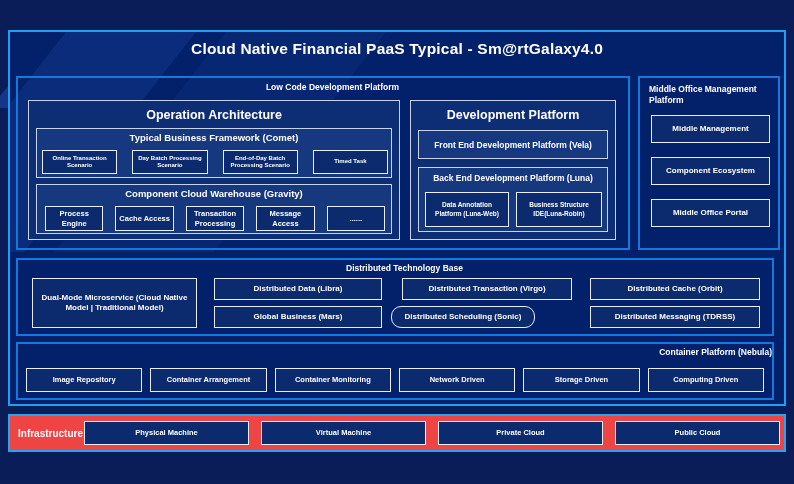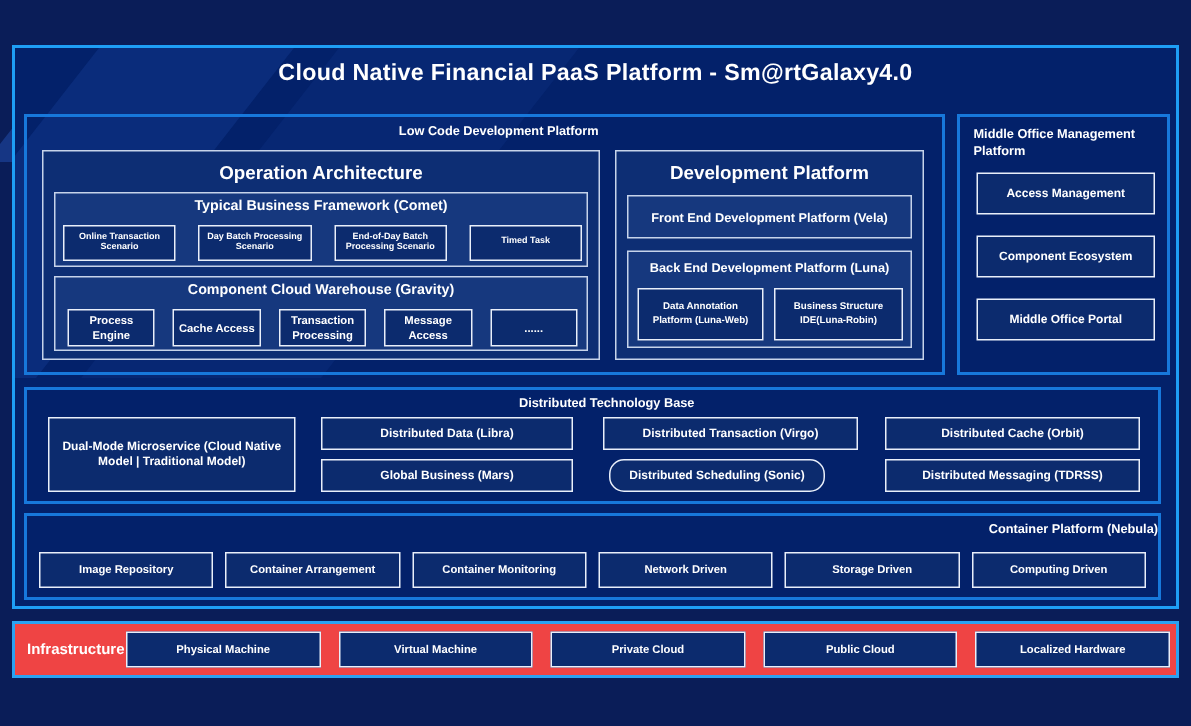--- a/index.html
+++ b/index.html
@@ -45,21 +45,21 @@
 </head>
 <body>
 
 <div class="streak" style="left:18px;top:38px;width:70px;height:70px;background:rgba(46,102,214,0.35);"></div>
 <div class="streak" style="left:110px;top:38px;width:150px;height:70px;background:rgba(46,102,214,0.18);"></div>
 
 <div id="outer" class="abs">
   <div class="streak" style="left:-30px;top:0;width:130px;height:220px;background:rgba(58,116,226,0.14);"></div>
   <div class="streak" style="left:130px;top:0;width:160px;height:220px;background:rgba(58,116,226,0.08);"></div>
 
-  <div class="abs page-title">Cloud Native Financial PaaS Platform - Sm@rtGalaxy4.0</div>
+  <div class="abs page-title">Cloud Native Financial PaaS Typical - Sm@rtGalaxy4.0</div>
 
   <div class="abs section" style="left:6px;top:44px;width:614px;height:174px;">
     <div class="abs section-label" style="top:4px;">Low Code Development Platform</div>
 
     <div class="abs midbox" style="left:10px;top:22px;width:372px;height:140px;">
       <div class="abs midbox-title">Operation Architecture</div>
 
       <div class="abs subgroup" style="left:7px;top:27px;width:356px;height:50px;">
         <div class="abs subgroup-title">Typical Business Framework (Comet)</div>
         <div class="abs row" style="left:5px;top:21px;width:346px;height:24px;gap:15px;">
@@ -92,32 +92,32 @@
       <div class="abs subgroup" style="left:7px;top:66px;width:190px;height:65px;">
         <div class="abs" style="left:0;top:5px;width:100%;text-align:center;font-size:8.5px;font-weight:bold;">Back End Development Platform (Luna)</div>
         <div class="abs leaf fs65" style="left:6px;top:24px;width:84px;height:35px;">Data Annotation Platform (Luna-Web)</div>
         <div class="abs leaf fs65" style="left:97px;top:24px;width:86px;height:35px;">Business Structure IDE(Luna-Robin)</div>
       </div>
     </div>
   </div>
 
   <div class="abs section" style="left:628px;top:44px;width:142px;height:174px;">
     <div class="abs mo-title" style="left:9px;top:6px;width:122px;">Middle Office Management Platform</div>
-    <div class="abs leaf fs8" style="left:11px;top:37px;width:119px;height:28px;">Access Management</div>
+    <div class="abs leaf fs8" style="left:11px;top:37px;width:119px;height:28px;">Middle Management</div>
     <div class="abs leaf fs8" style="left:11px;top:79px;width:119px;height:28px;">Component Ecosystem</div>
     <div class="abs leaf fs8" style="left:11px;top:121px;width:119px;height:28px;">Middle Office Portal</div>
   </div>
 
   <div class="abs section" style="left:6px;top:226px;width:758px;height:78px;">
     <div class="abs section-label" style="top:3px;">Distributed Technology Base</div>
     <div class="abs leaf fs8" style="left:14px;top:18px;width:165px;height:50px;">Dual-Mode Microservice (Cloud Native Model | Traditional Model)</div>
     <div class="abs leaf fs8" style="left:196px;top:18px;width:168px;height:22px;">Distributed Data (Libra)</div>
     <div class="abs leaf fs8" style="left:196px;top:46px;width:168px;height:22px;">Global Business (Mars)</div>
     <div class="abs leaf fs8" style="left:384px;top:18px;width:170px;height:22px;">Distributed Transaction (Virgo)</div>
-    <div class="abs leaf fs8" style="left:388px;top:46px;width:144px;height:22px;border-radius:10px;">Distributed Scheduling (Sonic)</div>
+    <div class="abs leaf fs8" style="left:373px;top:46px;width:144px;height:22px;border-radius:10px;">Distributed Scheduling (Sonic)</div>
     <div class="abs leaf fs8" style="left:572px;top:18px;width:170px;height:22px;">Distributed Cache (Orbit)</div>
     <div class="abs leaf fs8" style="left:572px;top:46px;width:170px;height:22px;">Distributed Messaging (TDRSS)</div>
   </div>
 
   <div class="abs section" style="left:6px;top:310px;width:758px;height:58px;">
     <div class="abs section-label" style="top:3px;text-align:right;">Container Platform (Nebula)</div>
     <div class="abs row" style="left:8px;top:24px;width:738px;height:24px;gap:8px;">
       <div class="leaf fs75">Image Repository</div>
       <div class="leaf fs75">Container Arrangement</div>
       <div class="leaf fs75">Container Monitoring</div>
@@ -128,15 +128,14 @@
   </div>
 </div>
 
 <div id="infra" class="abs">
   <div class="abs infra-label">Infrastructure</div>
   <div class="abs row" style="left:74px;top:5px;width:696px;height:24px;gap:12px;">
     <div class="leaf fs75">Physical Machine</div>
     <div class="leaf fs75">Virtual Machine</div>
     <div class="leaf fs75">Private Cloud</div>
     <div class="leaf fs75">Public Cloud</div>
-    <div class="leaf fs75">Localized Hardware</div>
   </div>
 </div>
 
 </body></html>

